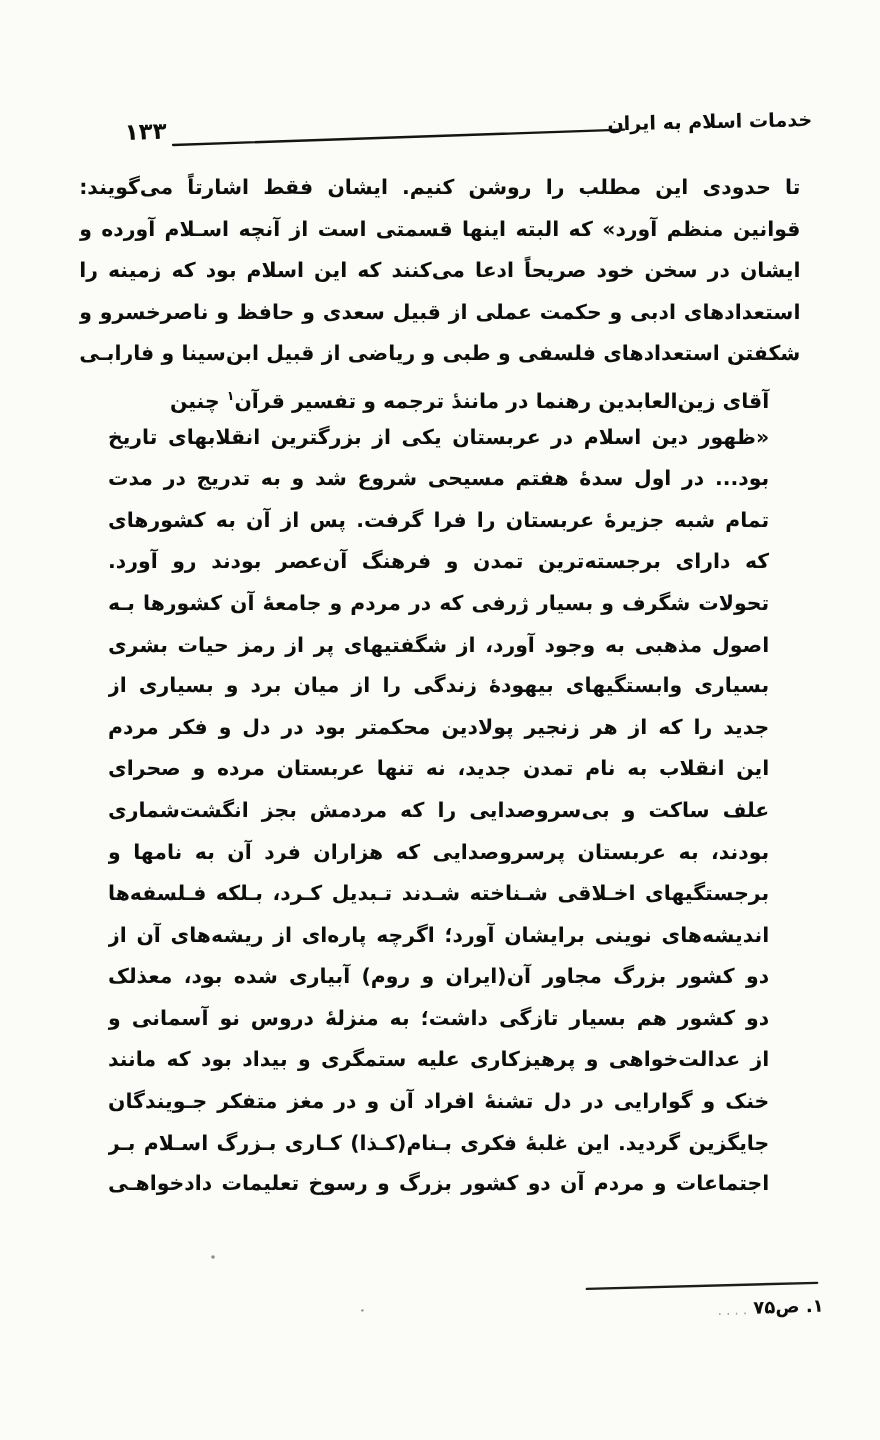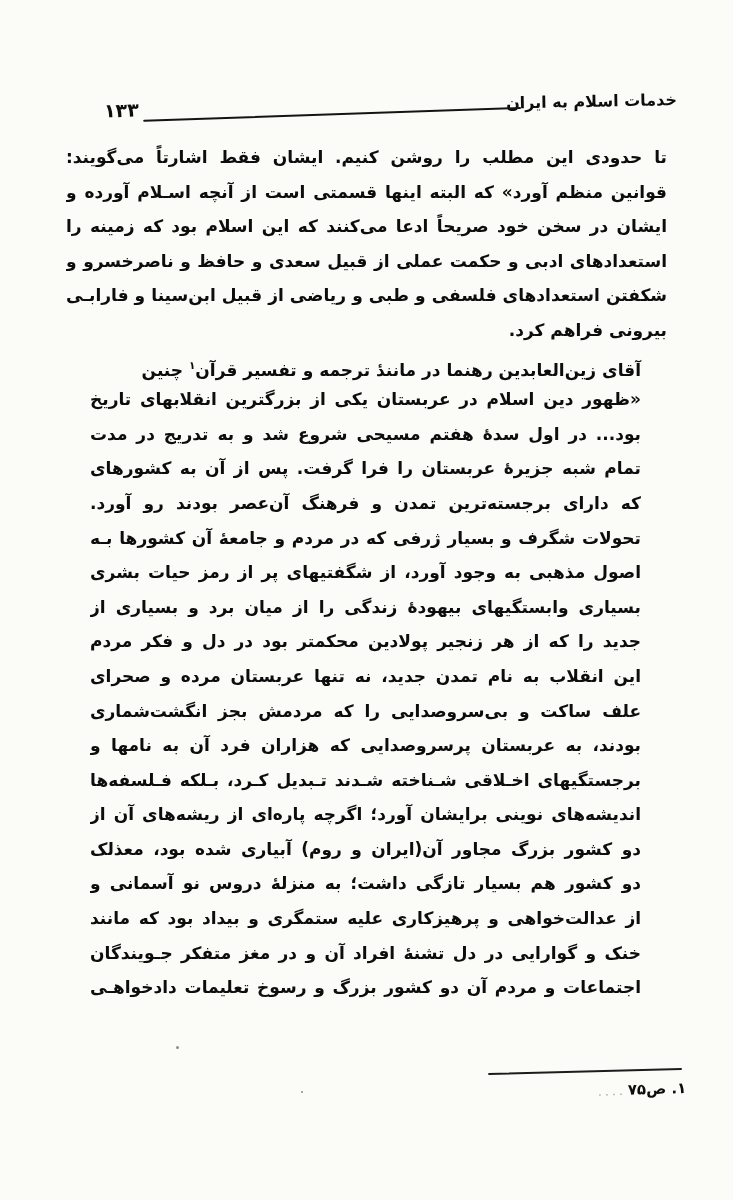--- a/index.html
+++ b/index.html
@@ -124,21 +124,20 @@
 <div class="page-number">۱۳۳</div>
 
 <div class="page-text">
 
   <div>
     <div class="line j">تا حدودی این مطلب را روشن کنیم. ایشان فقط اشارتاً می‌گویند: «اصول عدالت و</div>
     <div class="line j">قوانین منظم آورد» که البته اینها قسمتی است از آنچه اسـلام آورده و داده است.</div>
     <div class="line j">ایشان در سخن خود صریحاً ادعا می‌کنند که این اسلام بود که زمینه را برای شکفتن</div>
     <div class="line j">استعدادهای ادبی و حکمت عملی از قبیل سعدی و حافظ و ناصرخسرو و بـرای</div>
     <div class="line j">شکفتن استعدادهای فلسفی و طبی و ریاضی از قبیل ابن‌سینا و فارابـی و رازی و</div>
-    <div class="line">بیرونی فراهم کرد.</div>
   </div>
 
   <div class="line intro-line">
     <span>آقای زین‌العابدین رهنما در مانندٔ ترجمه و تفسیر قرآن</span><span class="sup">۱</span><span> چنین می‌نویسد:</span>
   </div>
 
   <div class="quote-block">
     <div class="line j">«ظهور دین اسلام در عربستان یکی از بزرگترین انقلابهای تاریخ بشری</div>
     <div class="line j">بود... در اول سدهٔ هفتم مسیحی شروع شد و به تدریج در مدت کوتاهی</div>
     <div class="line j">تمام شبه جزیرهٔ عربستان را فرا گرفت. پس از آن به کشورهای مجاور هم</div>
@@ -149,20 +148,21 @@
     <div class="line j">جدید را که از هر زنجیر پولادین محکمتر بود در دل و فکر مردم آفرید.</div>
     <div class="line j">این انقلاب به نام تمدن جدید، نه تنها عربستان مرده و صحرای بی‌آب و</div>
     <div class="line j">علف ساکت و بی‌سروصدایی را که مردمش بجز انگشت‌شماری ناشناس</div>
     <div class="line j">بودند، به عربستان پرسروصدایی که هزاران فرد آن به نامها و عـناوین و</div>
     <div class="line j">برجستگیهای اخـلاقی شـناخته شـدند تـبدیل کـرد، بـلکه فـلسفه‌ها و</div>
     <div class="line j">اندیشه‌های نوینی برایشان آورد؛ اگرچه پاره‌ای از ریشه‌های آن از تمدن</div>
     <div class="line j">دو کشور بزرگ مجاور آن(ایران و روم) آبیاری شده بود، معذلک برای آن</div>
     <div class="line j">دو کشور هم بسیار تازگی داشت؛ به منزلهٔ دروس نو آسمانی و فلسفه‌هایی</div>
     <div class="line j">از عدالت‌خواهی و پرهیزکاری علیه ستمگری و بیداد بود که مانند آبهای</div>
     <div class="line j">خنک و گوارایی در دل تشنهٔ افراد آن و در مغز متفکر جـویندگان آنـها</div>
+    <div class="line j">جایگزین گردید. این غلبهٔ فکری بـنام(کـذا) کـاری بـزرگ اسـلام بـر</div>
     <div class="line j">اجتماعات و مردم آن دو کشور بزرگ و رسوخ تعلیمات دادخواهـی در</div>
   </div>
 </div>
 
 <div class="footnote-rule"></div>
 <div class="footnote">
   <span>۱. ص۷۵</span>
   <span class="noise">. . . .</span>
 </div>
 

